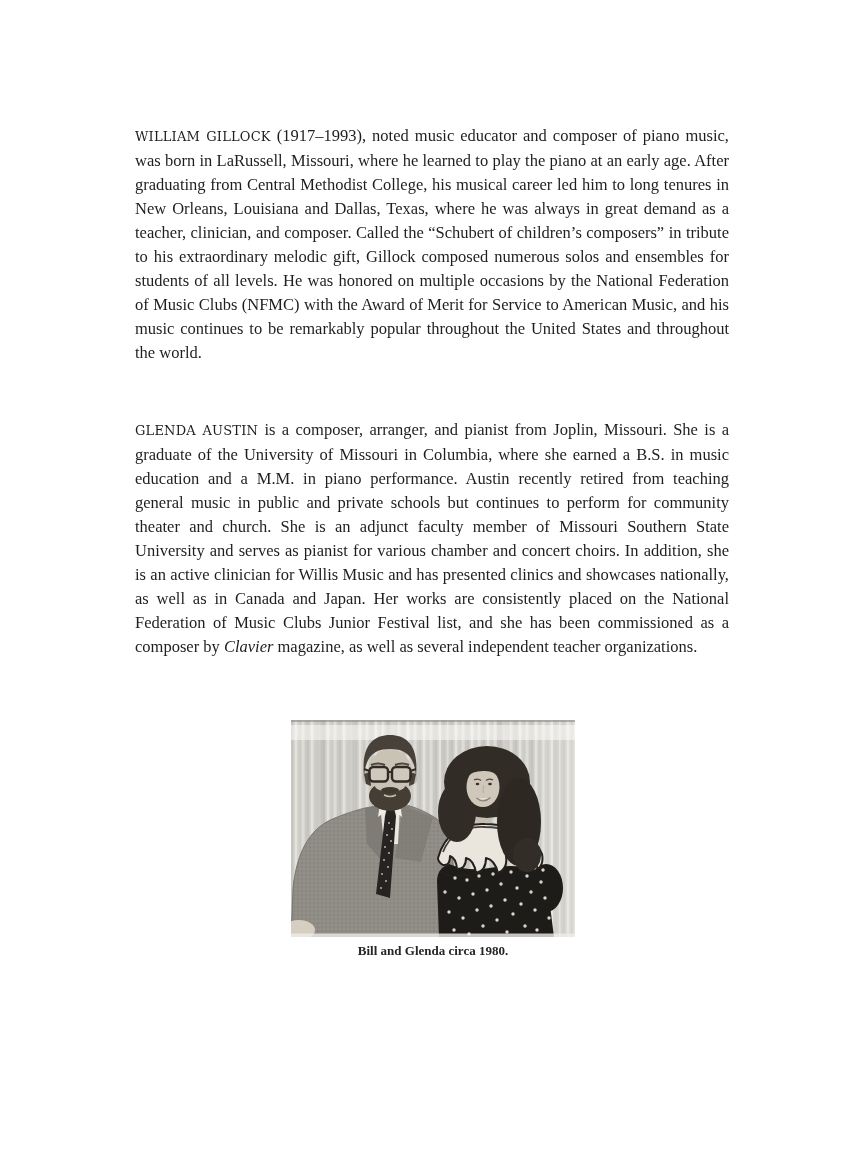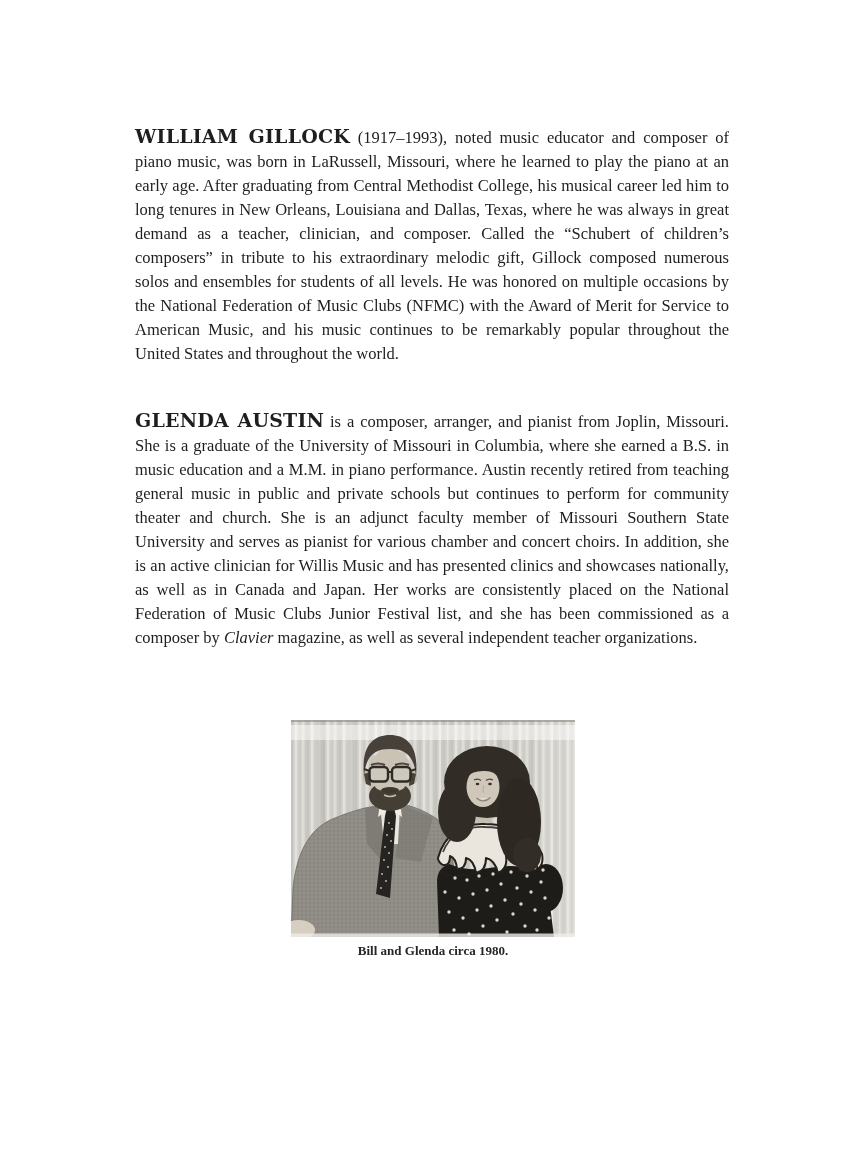--- a/index.html
+++ b/index.html
@@ -19,25 +19,25 @@
     left: 135px;
     width: 594px;
     margin: 0;
     text-align: justify;
     font-size: 16.5px;
     line-height: 24px;
     color: #1e1e1e;
     hyphens: none;
   }
   #bio-1 { top: 124px; }
-  #bio-2 { top: 408px; }
+  #bio-2 { top: 418px; }
   .bio .name {
     font-family: "DejaVu Serif", serif;
-    font-weight: 700;
-    font-size: 19px;
+    font-weight: 400;
+    font-size: 13px;
     letter-spacing: 0.2px;
   }
   .bio .it { font-style: italic; }
   .photo-fig {
     position: absolute;
     left: 291px; top: 720px;
     width: 284px;
     margin: 0;
     font-weight: bold;
   }

